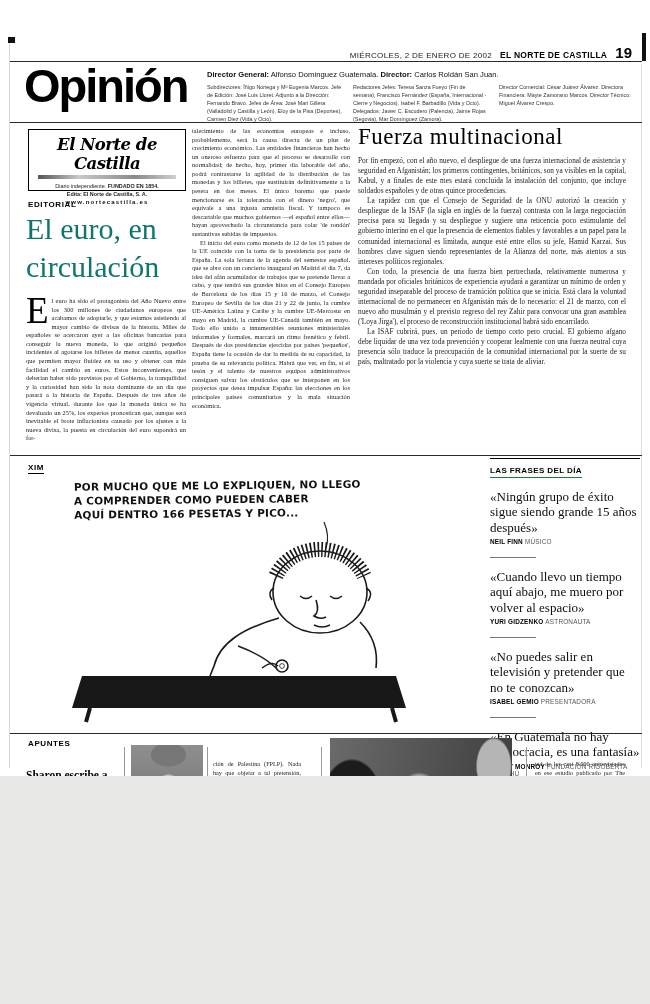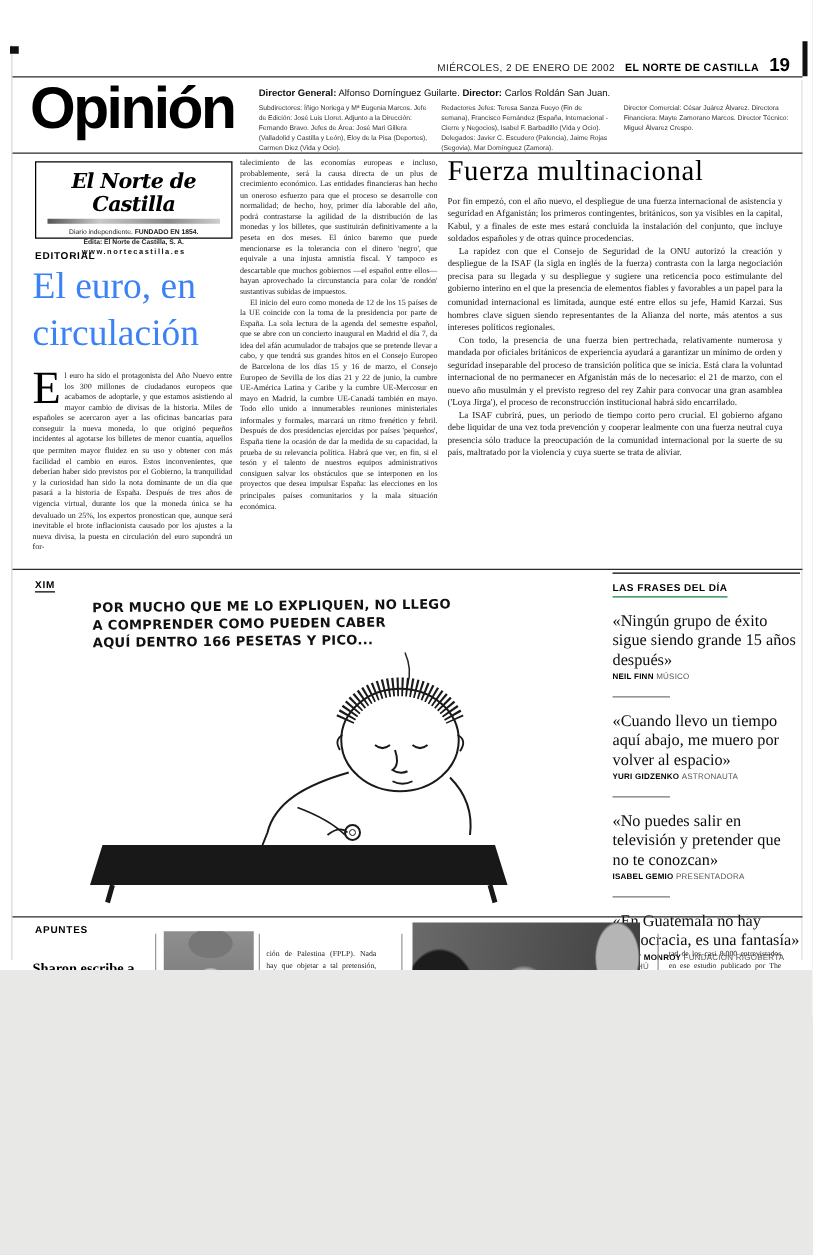--- a/index.html
+++ b/index.html
@@ -40,21 +40,21 @@
   .logoline b{font-weight:bold;}
   .logoweb{font-family:"Liberation Sans",sans-serif;font-size:6px;font-weight:bold;letter-spacing:1.2px;color:#111;}
 
   .kicker{position:absolute;font-family:"Liberation Sans",sans-serif;font-size:8px;font-weight:bold;
           letter-spacing:.6px;color:#000;}
   .k-editorial{left:28px;top:200px;}
   .k-apuntes{left:28px;top:739px;}
   .k-xim{left:28px;top:463px;border-bottom:1px solid #000;padding-bottom:1px;}
 
   .ed-headline{position:absolute;left:26px;top:210px;margin:0;width:172px;
-               font-size:30px;font-weight:normal;line-height:1.25;color:#3b82f6;}
+               font-size:30px;font-weight:normal;line-height:1.25;color:#0f766e;}
   .body-sm{font-size:6.4px;line-height:1.34;text-align:justify;color:#222;overflow:hidden;}
   .ed-cola{position:absolute;left:26px;top:297px;width:160px;height:156px;}
   .ed-colb{position:absolute;left:192px;top:127px;width:158px;height:328px;}
   .dropcap{float:left;font-size:37px;line-height:28px;padding-right:3px;color:#000;font-family:"Liberation Serif",serif;}
   .p2{text-indent:8px;margin:0;}
   .p0{margin:0;}
 
   .fm-headline{position:absolute;left:358px;top:124px;margin:0;font-size:23px;font-weight:normal;
                letter-spacing:.5px;color:#000;}
   .fm-body{position:absolute;left:358px;top:156px;width:268px;height:300px;
@@ -132,21 +132,21 @@
     <span class="date">MIÉRCOLES, 2 DE ENERO DE 2002</span>
     <span class="brand">EL NORTE DE CASTILLA</span>
     <span class="pageno">19</span>
   </header>
   <div class="rule rule-top"></div>
 
   <h1 class="opinion">Opinión</h1>
 
   <div class="masthead">
     <div class="m-line1">
-      <span class="lbl">Director General:</span><span> Alfonso Domínguez Guilarte.  </span><span class="lbl">Director:</span><span> Carlos Roldán San Juan.</span>
+      <span class="lbl">Director General:</span><span> Alfonso Domínguez Guatemala.  </span><span class="lbl">Director:</span><span> Carlos Roldán San Juan.</span>
     </div>
     <div class="m-cols">
       <div class="m-col">Subdirectores: Íñigo Noriega y Mª Eugenia Marcos. Jefe de Edición: José Luis Lloret. Adjunto a la Dirección: Fernando Bravo. Jefes de Área: José Mari Gillera (Valladolid y Castilla y León), Eloy de la Pisa (Deportes), Carmen Diez (Vida y Ocio).</div>
       <div class="m-col">Redactores Jefes: Teresa Sanza Fueyo (Fin de semana), Francisco Fernández (España, Internacional - Cierre y Negocios), Isabel F. Barbadillo (Vida y Ocio). Delegados: Javier C. Escudero (Palencia), Jaime Rojas (Segovia), Mar Domínguez (Zamora).</div>
       <div class="m-col">Director Comercial: César Juárez Álvarez. Directora Financiera: Mayte Zamorano Marcos. Director Técnico: Miguel Álvarez Crespo.</div>
     </div>
   </div>
   <div class="rule rule-masthead"></div>
 
   <div class="logobox">

